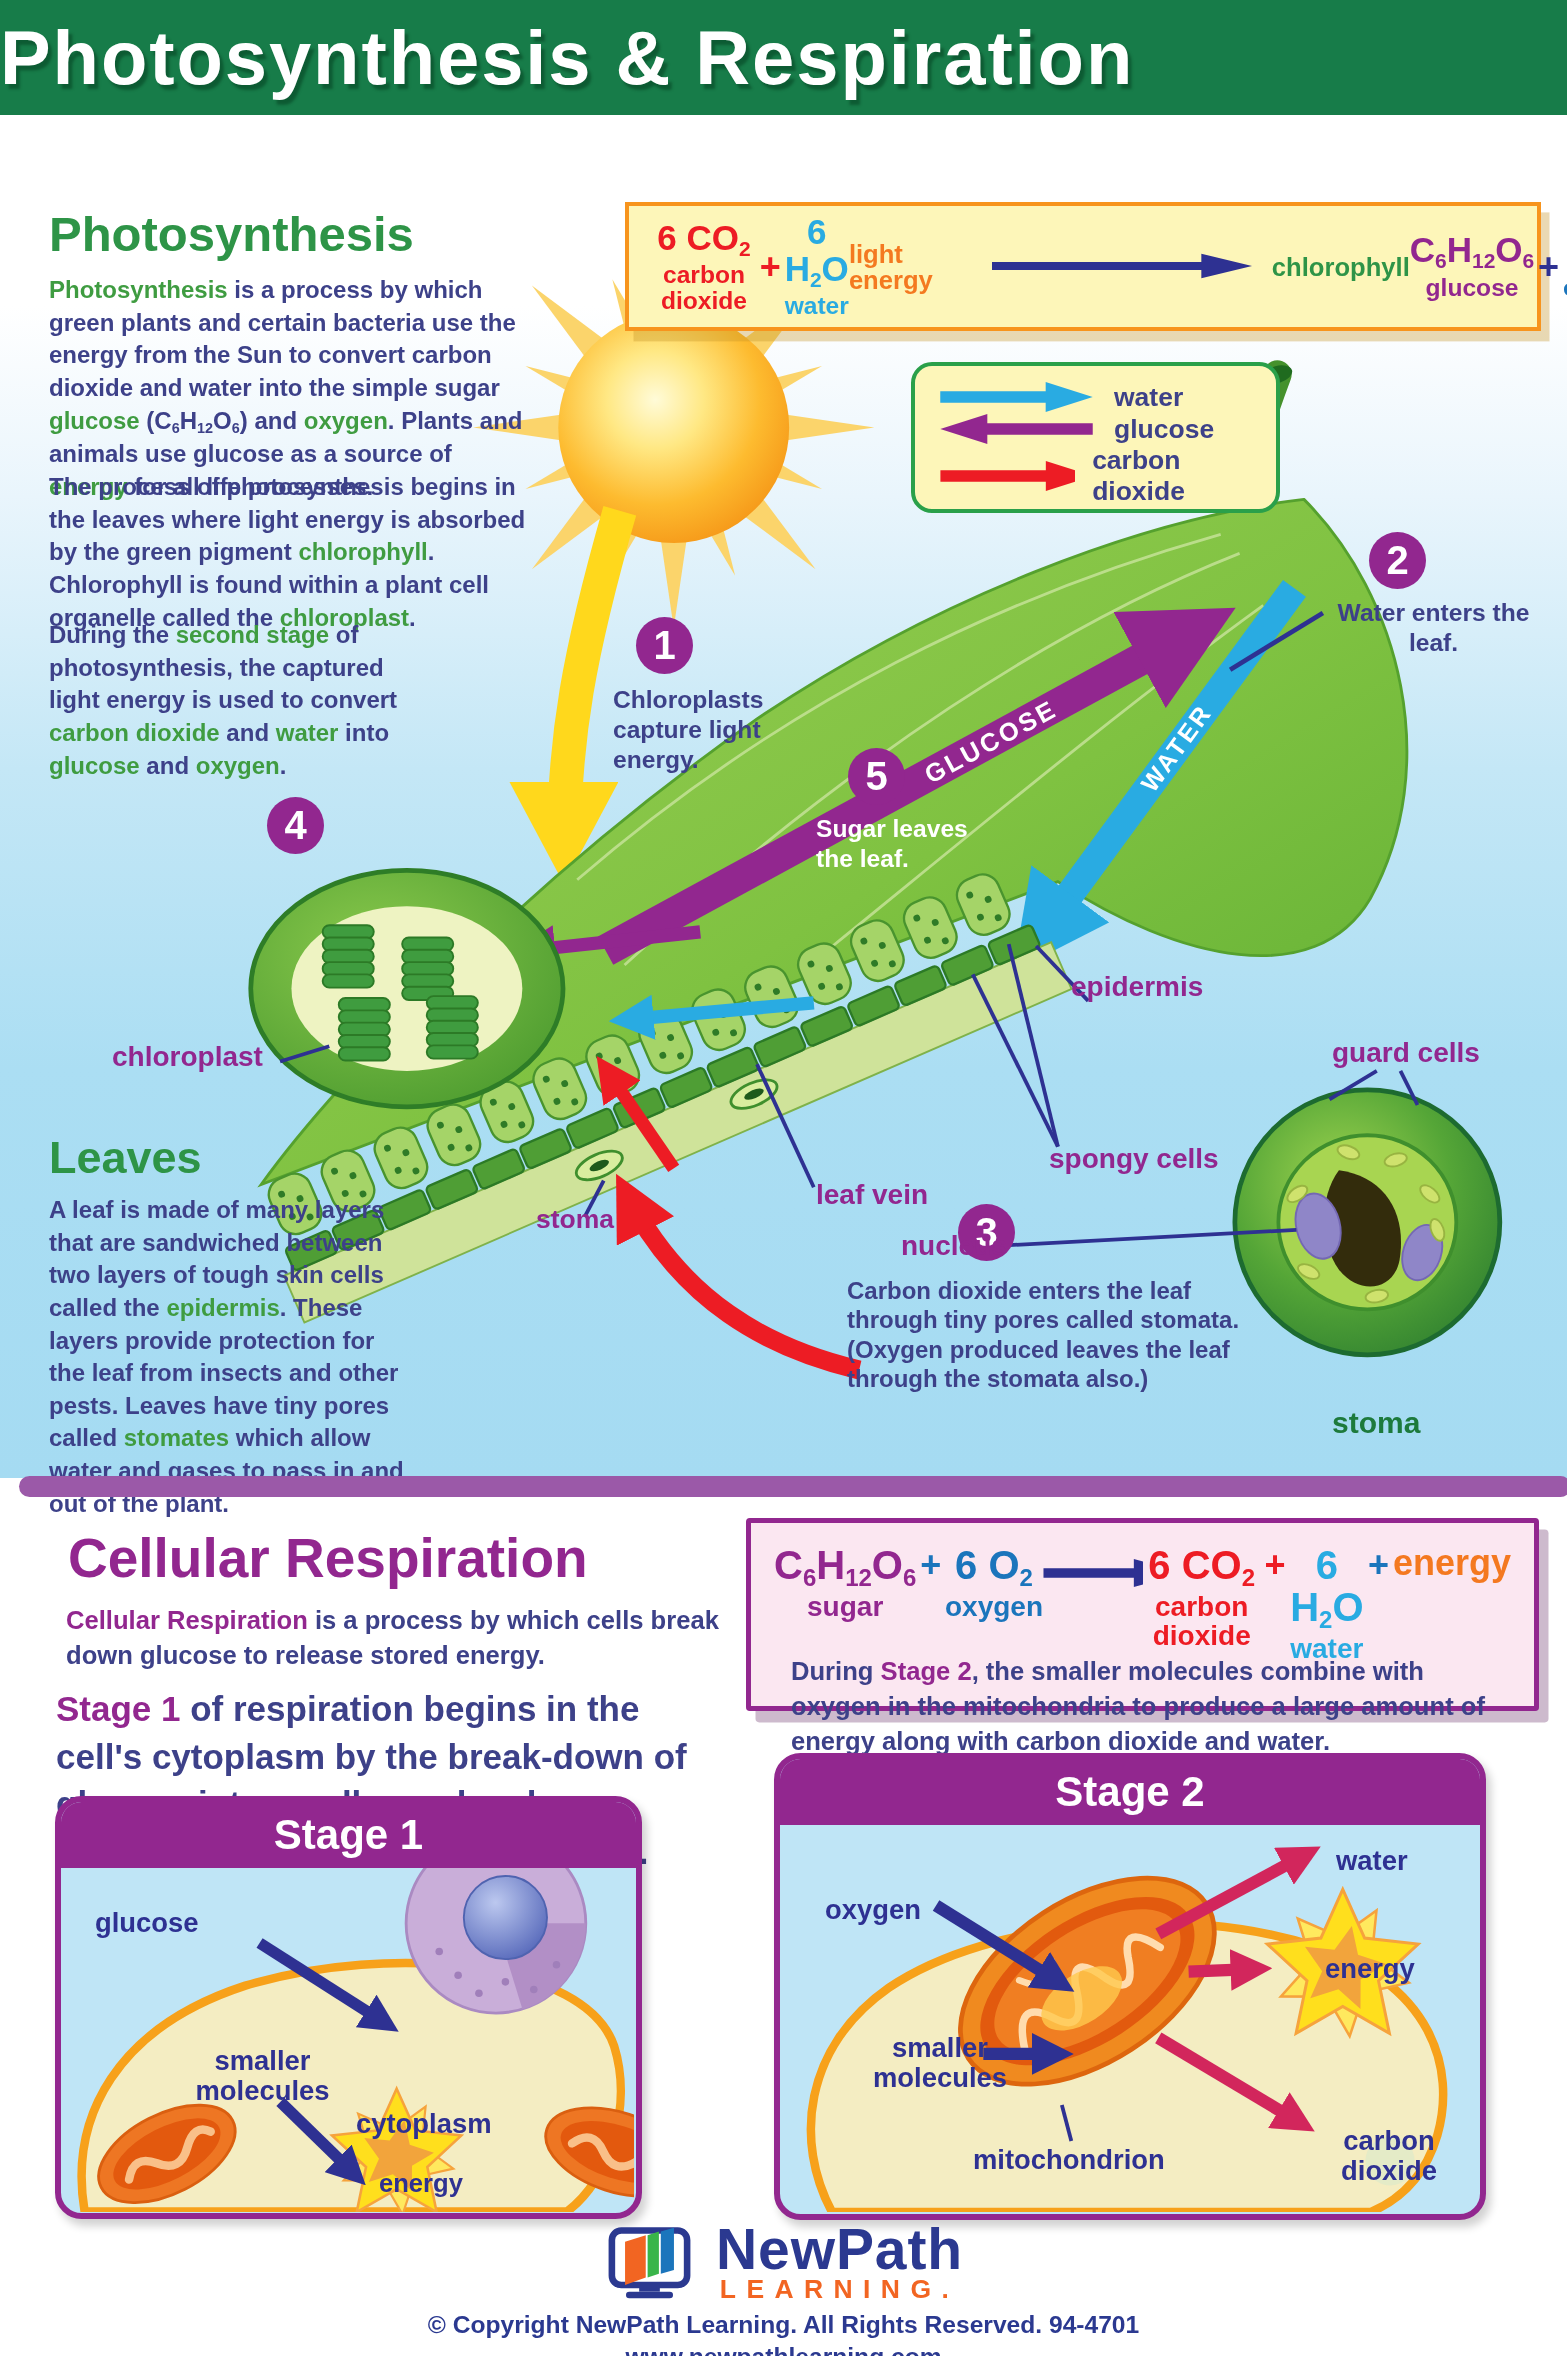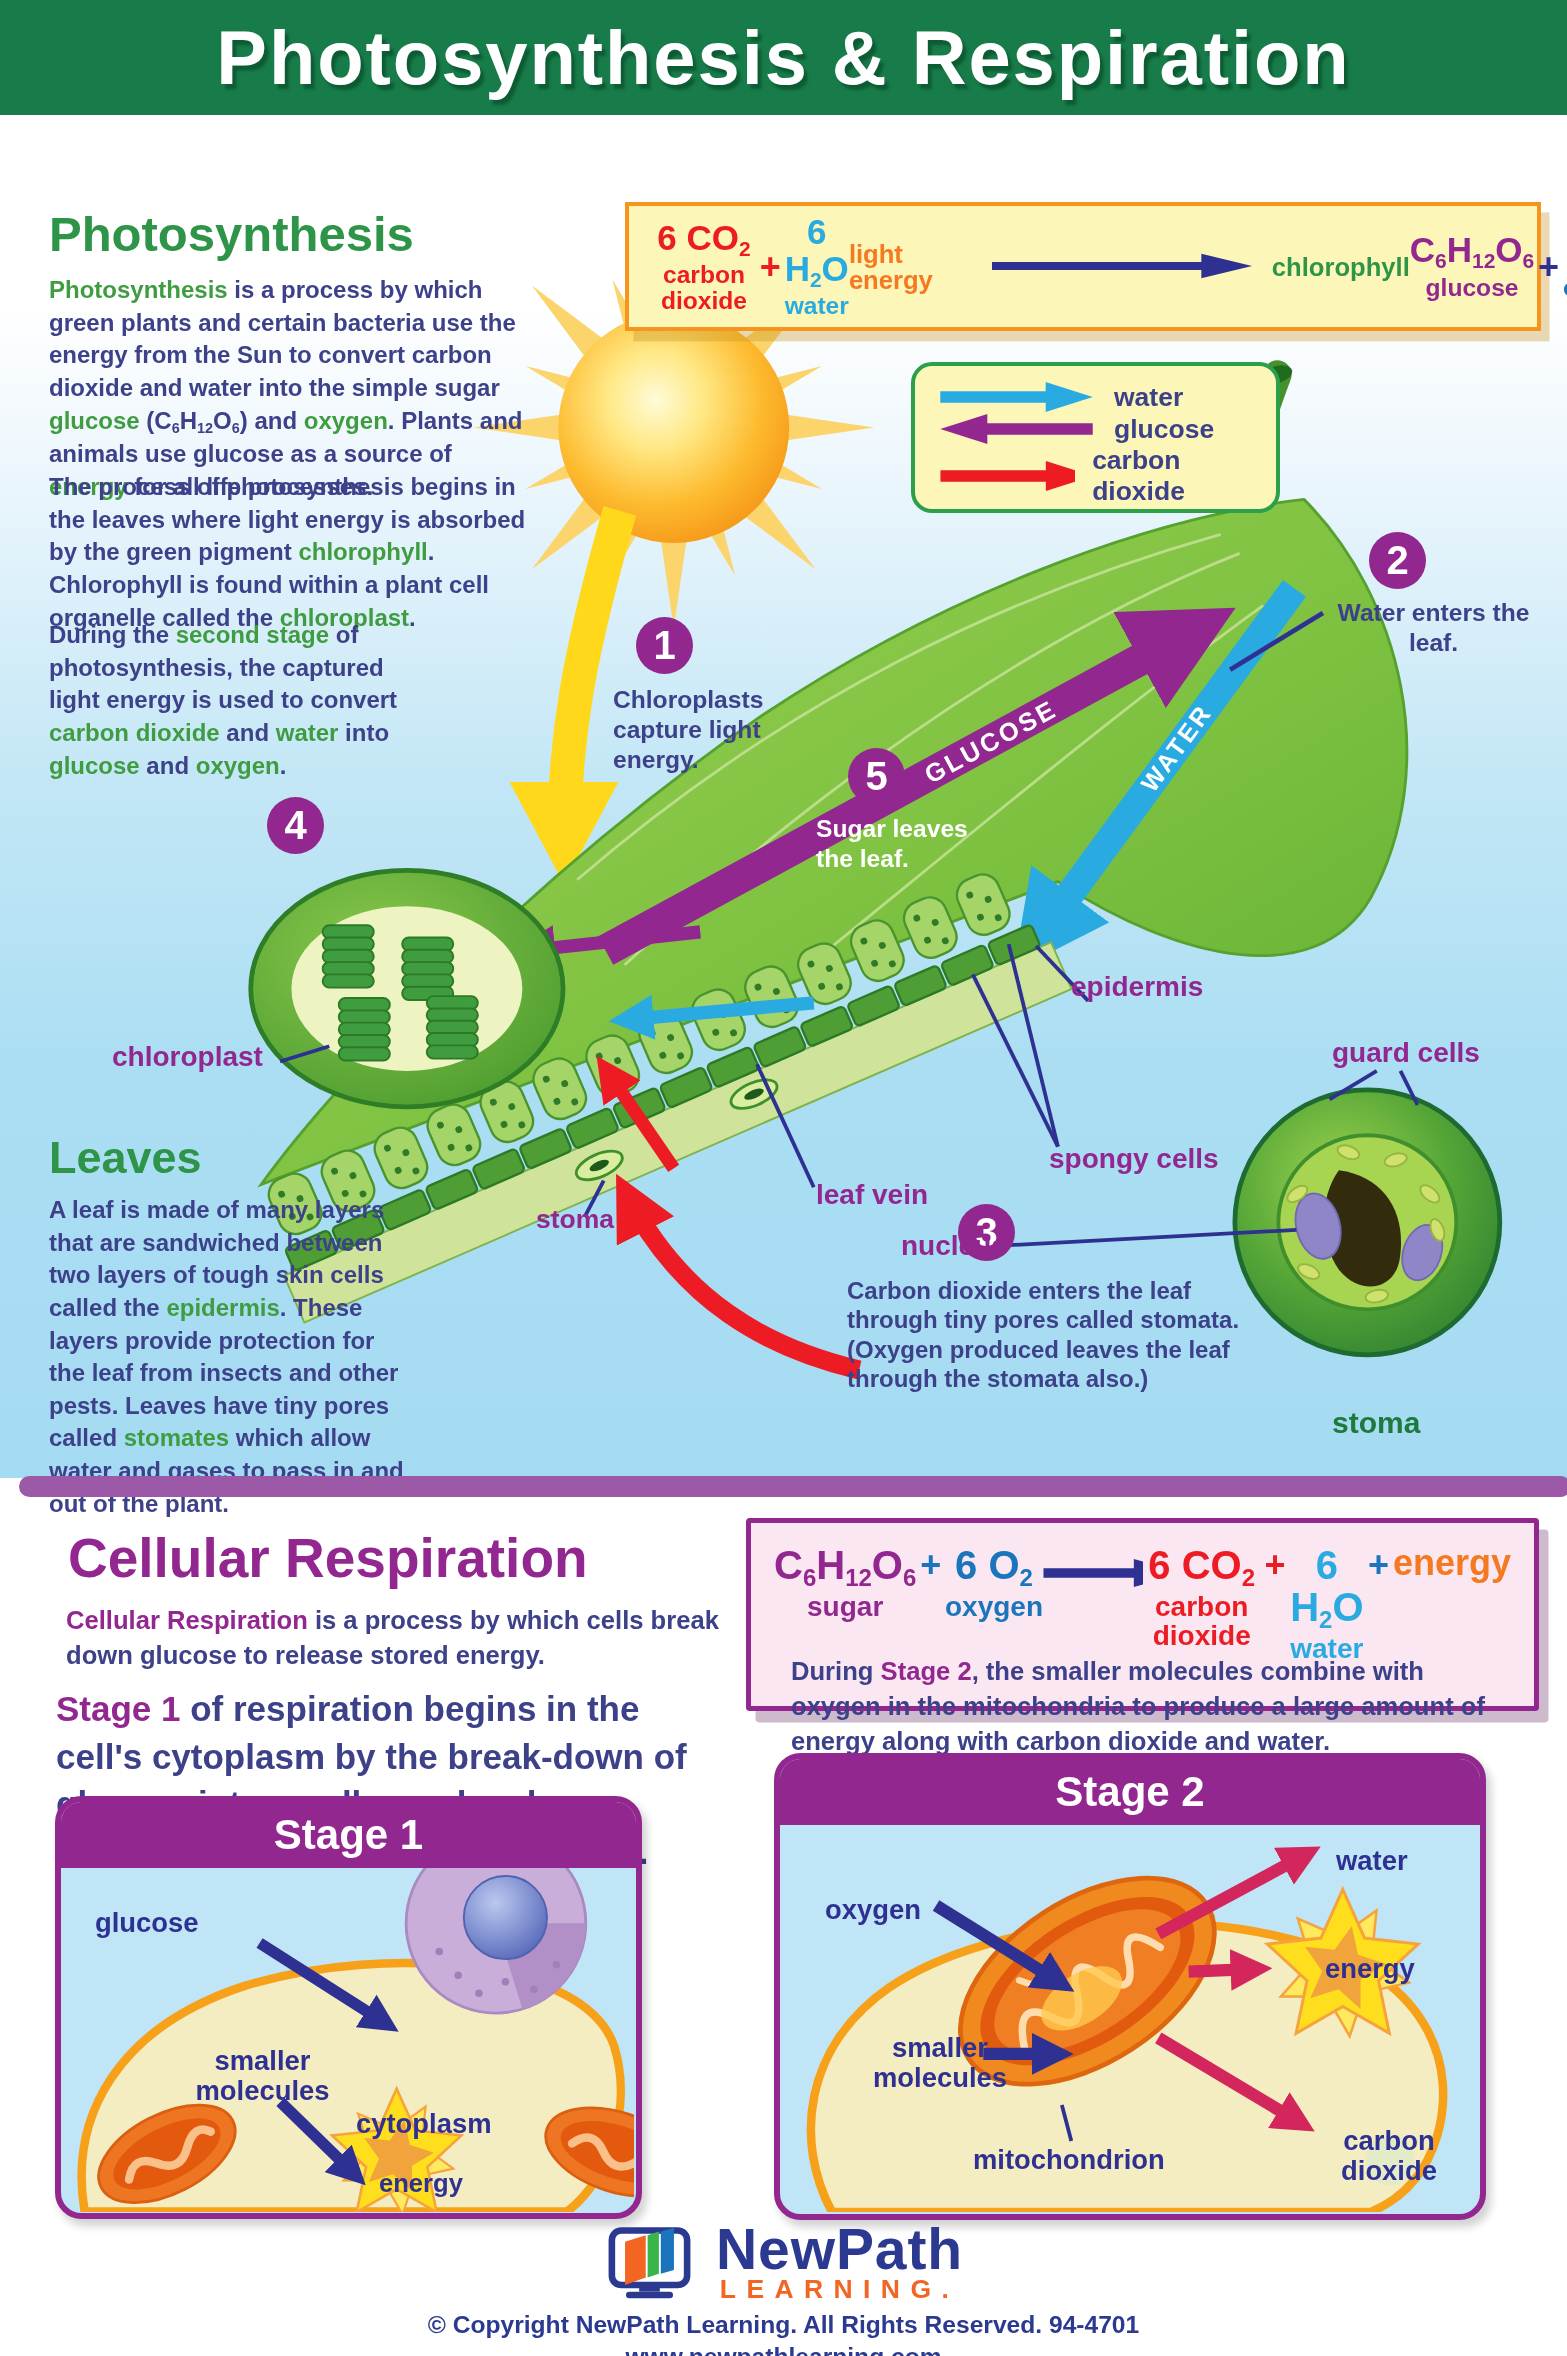--- a/index.html
+++ b/index.html
@@ -4,21 +4,21 @@
 <style>
   html,body{margin:0;padding:0;background:#ffffff;}
   #poster{position:relative;width:1567px;height:2356px;overflow:hidden;background:#ffffff;
           font-family:"Liberation Sans",sans-serif;}
   .abs{position:absolute;}
   svg{display:block;}
   svg text{font-family:"Liberation Sans",sans-serif;}
 
   
   #banner{left:0;top:0;width:1567px;height:115px;background:#177c49;display:flex;
-          align-items:center;justify-content:center;}
+          align-items:center;}
   #banner .title{color:#ffffff;font-size:76px;font-weight:800;letter-spacing:1.9px;
           text-shadow:3.8px 4.7px 2.8px rgba(0,50,25,.45);}
 
   
   #main-sec{left:0;top:115px;width:1567px;height:1363px;
      background:linear-gradient(180deg,#ffffff 0%,#ffffff 14%,#e9f5fc 28%,#c4e7f6 48%,#abdef3 70%,#a5dbf2 100%);}
   #art{position:absolute;left:0;top:115px;width:1567px;height:1363px;}
 
   .h-green{color:#2e9447;font-weight:800;}
   .h-purple{color:#92278f;font-weight:800;}

